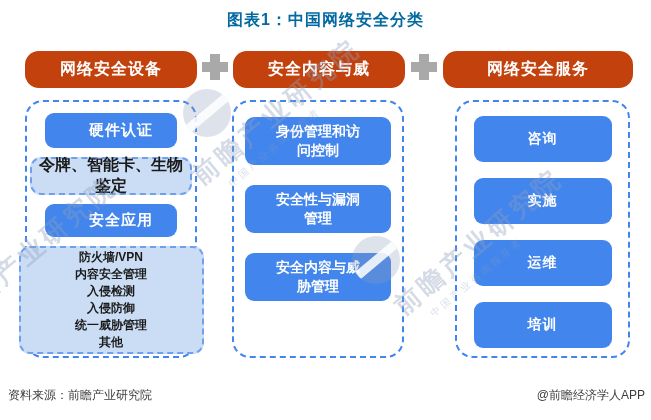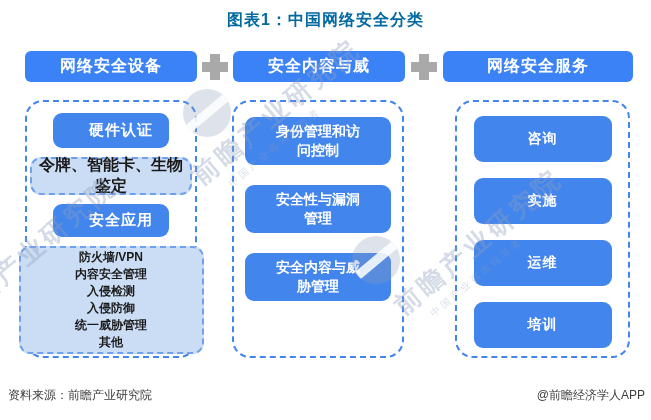--- a/index.html
+++ b/index.html
@@ -7,22 +7,22 @@
     position:relative;width:651px;height:420px;background:#ffffff;overflow:hidden;
     font-family:"Liberation Sans","DejaVu Sans",sans-serif;
   }
   
   .title{
     position:absolute;top:10px;left:0;width:100%;text-align:center;
     font-size:16px;font-weight:bold;color:#0369a1;letter-spacing:1px;
   }
   
   .hdr{
-    position:absolute;top:51px;height:31px;background:#3b82f6;color:#fff;
-    border-radius:6px;display:flex;align-items:center;justify-content:center;
+    position:absolute;top:51px;height:37px;background:#c2410c;color:#fff;
+    border-radius:14px;display:flex;align-items:center;justify-content:center;
     font-size:16px;font-weight:bold;letter-spacing:1px;
   }
   .hdr1{left:25px;width:172px;}
   .hdr2{left:233px;width:172px;}
   .hdr3{left:443px;width:190px;}
   .plus{position:absolute;top:54px;width:26px;height:26px;}
   .plus::before{content:"";position:absolute;left:8px;top:0;width:10px;height:26px;background:#A9A9A9;}
   .plus::after{content:"";position:absolute;left:0;top:8px;width:26px;height:10px;background:#A9A9A9;}
   .plus1{left:202px;}
   .plus2{left:411px;}
@@ -32,21 +32,21 @@
     box-sizing:border-box;display:flex;flex-direction:column;align-items:center;
   }
   .col1{left:25px;width:172px;padding-top:11px;gap:9px;}
   .col2{left:232px;width:172px;padding-top:15px;gap:20px;}
   .col3{left:455px;width:175px;padding-top:14px;gap:16px;}
   
   .pill{
     background:#4285EC;color:#fff;border-radius:9px;display:flex;align-items:center;justify-content:center;
     font-weight:bold;text-align:center;box-sizing:border-box;flex:0 0 auto;
   }
-  .col1 .pill{width:116px;font-size:15px;letter-spacing:1px;padding-left:20px;}
+  .col1 .pill{width:132px;font-size:15px;letter-spacing:1px;padding-left:20px;}
   .p-hw{height:35px;}
   .p-app{height:33px;}
   .col2 .pill{width:146px;height:48px;font-size:14px;line-height:19px;white-space:pre-line;}
   .col2 .p-other{height:45px;}
   .col3 .pill{width:138px;height:46px;font-size:14px;letter-spacing:1px;}
   
   .lightbox{
     background:#CADDF5;border:2px dashed #6FA0EE;border-radius:11px;box-sizing:border-box;
     color:#1a1a1a;font-weight:bold;display:flex;flex-direction:column;align-items:center;justify-content:center;
     text-align:center;flex:0 0 auto;

